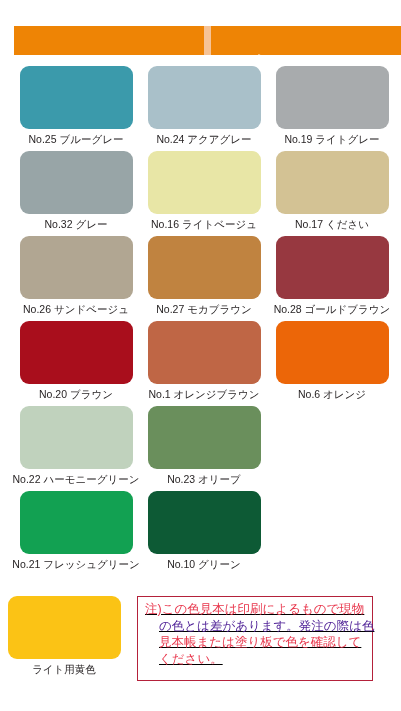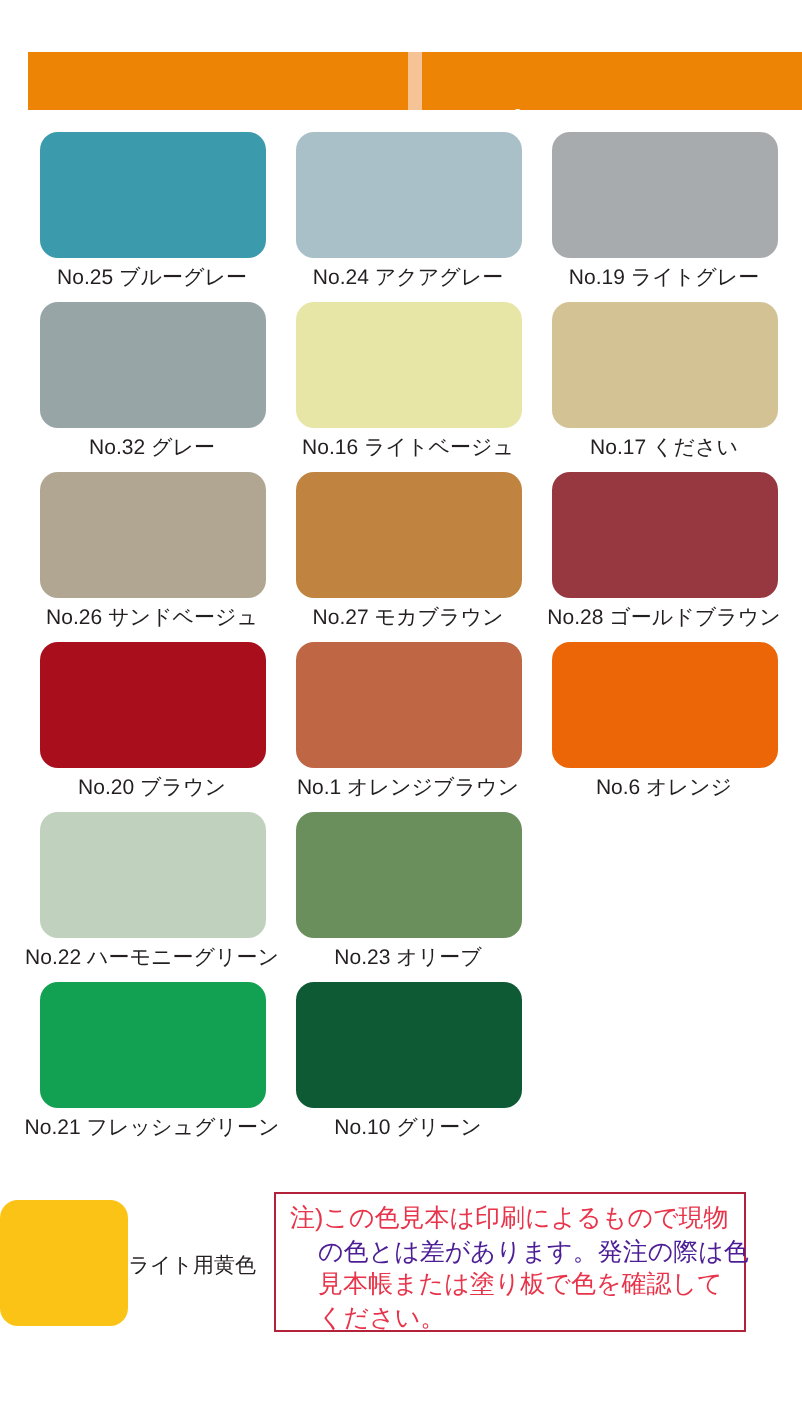--- a/index.html
+++ b/index.html
@@ -85,41 +85,43 @@
   #bottom-row {
     position: absolute;
     left: 0;
     top: 596px;
     width: 401px;
     display: flex;
   }
   #yellow-cell {
     width: 128px;
     display: flex;
+    flex-direction: column;
     align-items: center;
   }
   #yellow-chip {
     width: 113px;
     height: 63px;
     border-radius: 9px;
   }
   #yellow-label {
     margin-top: 4px;
     font-size: 10.5px;
     color: #231f20;
     white-space: nowrap;
     line-height: 1.2;
   }
   #note-box {
     margin-left: 9px;
     width: 236px;
-    height: 70px;
+    height: 85px;
     border: 1px solid #b4213a;
     box-sizing: border-box;
     padding: 4px 6px 4px 7px;
+    text-decoration: underline;
   }
   .note-line {
     color: #e8344a;
     font-size: 12.5px;
     line-height: 16.6px;
     white-space: nowrap;
   }
   .note-line.indent { padding-left: 14px; }
 </style>
 </head>

